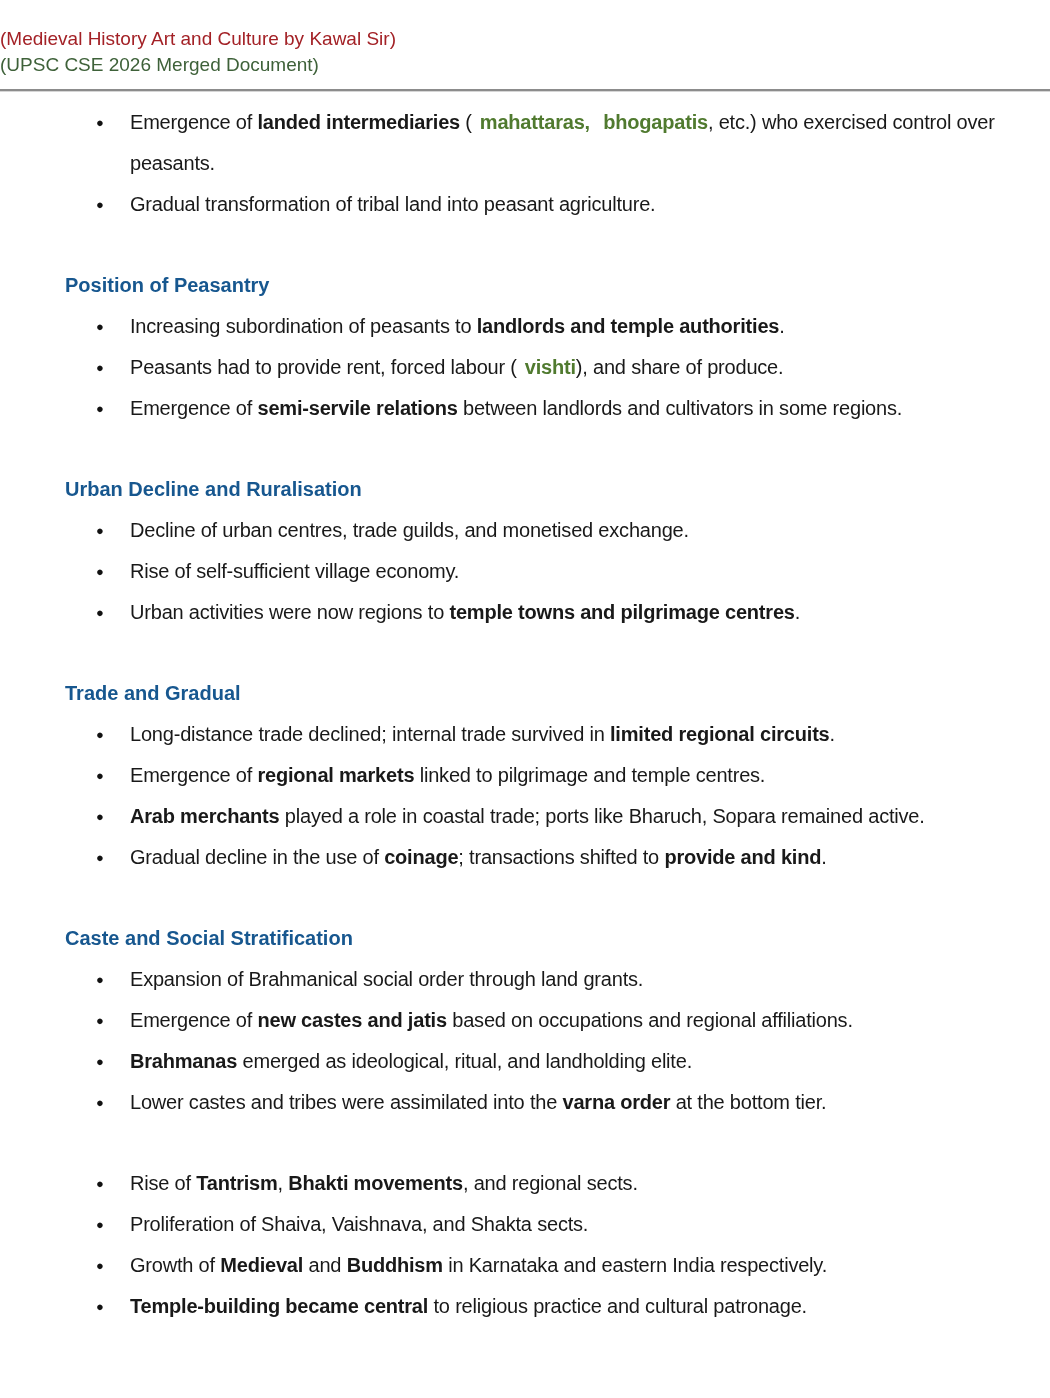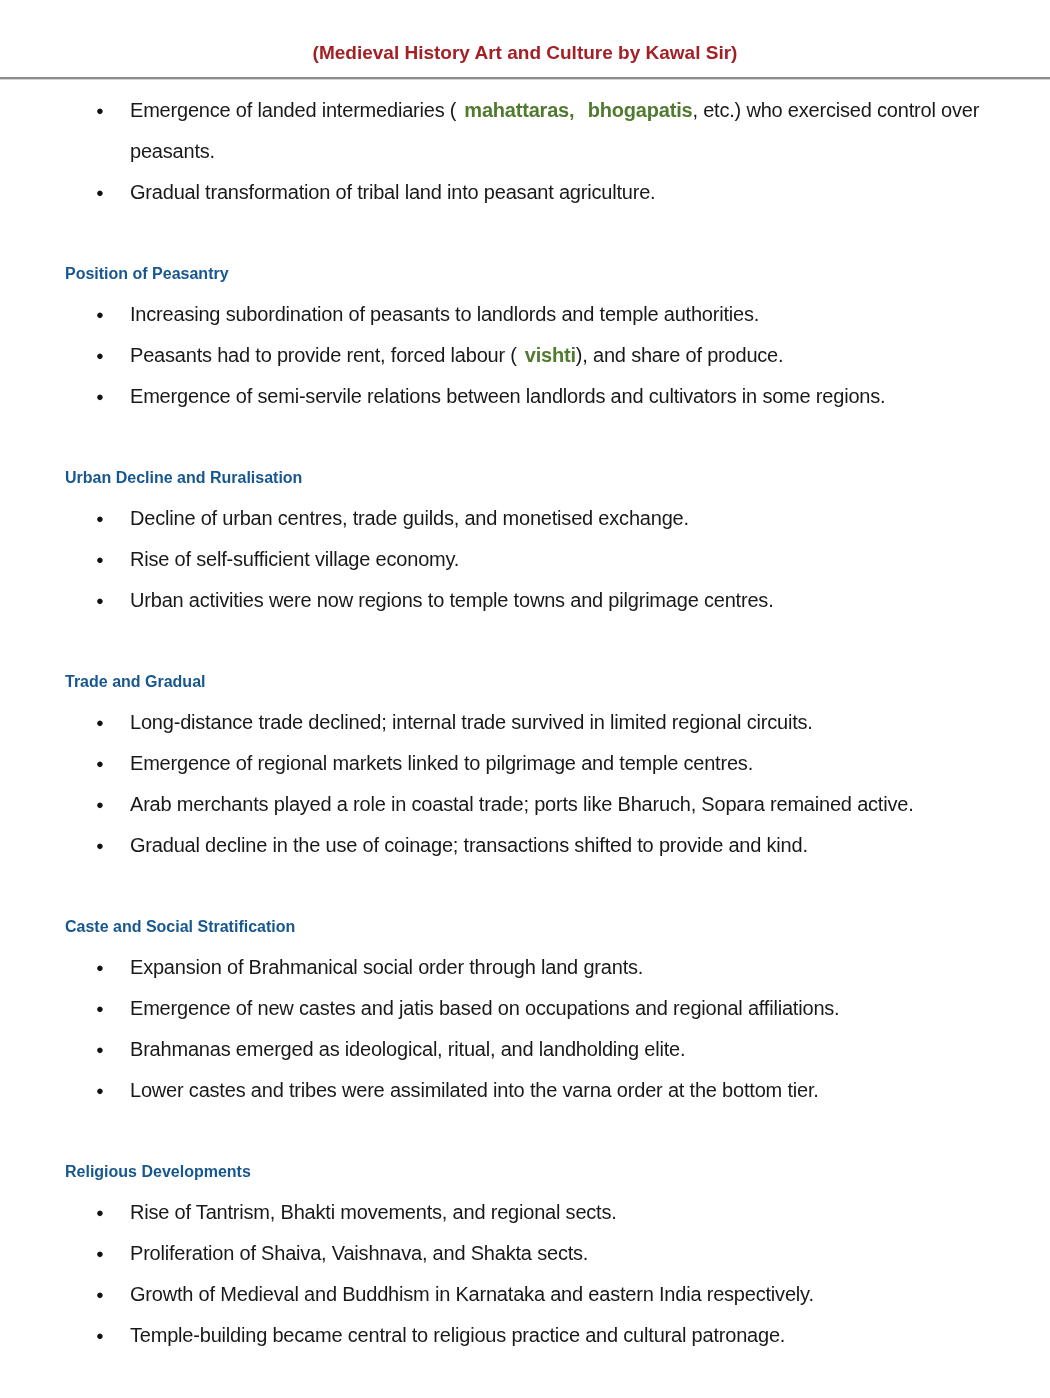--- a/index.html
+++ b/index.html
@@ -10,52 +10,53 @@
     --body-color:#191919;
     --divider-color:#8C8C8C;
   }
   *{box-sizing:border-box;}
   html,body{margin:0;padding:0;}
   body{
     width:1050px;height:1398px;overflow:hidden;background:#ffffff;
     font-family:"Liberation Sans", sans-serif;color:var(--body-color);
   }
   .page-header{
-    padding-top:40px;text-align:center;font-weight:bold;font-size:19px;line-height:26px;
+    padding-top:26px;font-weight:normal;font-size:19px;line-height:26px;
   }
   .hdr-line1{color:var(--hdr-red);}
   .hdr-line2{color:var(--hdr-green);}
   .divider{
     margin-top:11px;height:2px;background:var(--divider-color);
     box-shadow:0 1px 0 #d6d6d6;width:100%;
   }
   main{padding:11px 38px 0 65px;}
   .doc-section{margin-top:40px;}
   .doc-section.first{margin-top:0;}
   .section-heading{
-    margin:0;font-size:16px;font-weight:bold;line-height:41px;color:var(--heading-color);
+    margin:0;font-size:20px;font-weight:bold;line-height:41px;color:var(--heading-color);
   }
   ul.bullets{list-style:none;margin:0;padding:0;}
   li.bullet-item{
     position:relative;padding-left:65px;font-size:20px;line-height:41px;
     letter-spacing:-0.2px;
   }
   .marker{
     position:absolute;left:31px;top:0;line-height:41px;font-size:13px;color:#111;
     letter-spacing:0;
   }
   span.n{font-weight:normal;margin-top:39px;}
-  span.b{font-weight:normal;}
+  span.b{font-weight:bold;}
   span.g{font-weight:bold;color:var(--term-green);margin-left:8px;}
 </style>
 </head>
 <body>
 
 <header class="page-header">
   <div class="hdr-line1">(Medieval History Art and Culture by Kawal Sir)</div>
+  <div class="hdr-line2">(UPSC CSE 2026 Merged Document)</div>
 </header>
 
 <div class="divider"></div>
 
 <main>
     <section class="doc-section first">
       <ul class="bullets">
         <li class="bullet-item"><span class="marker">●</span><span><span class="n">Emergence of </span><span class="b">landed intermediaries</span><span class="n"> (</span><span class="g">mahattaras,</span><span class="n"> </span><span class="g">bhogapatis</span><span class="n">, etc.) who exercised control over peasants.</span></span></li>
         <li class="bullet-item"><span class="marker">●</span><span><span class="n">Gradual transformation of tribal land into peasant agriculture.</span></span></li>
       </ul>
@@ -88,21 +89,20 @@
     <section class="doc-section">
       <h2 class="section-heading">Caste and Social Stratification</h2>
       <ul class="bullets">
         <li class="bullet-item"><span class="marker">●</span><span><span class="n">Expansion of Brahmanical social order through land grants.</span></span></li>
         <li class="bullet-item"><span class="marker">●</span><span><span class="n">Emergence of </span><span class="b">new castes and jatis</span><span class="n"> based on occupations and regional affiliations.</span></span></li>
         <li class="bullet-item"><span class="marker">●</span><span><span class="b">Brahmanas</span><span class="n"> emerged as ideological, ritual, and landholding elite.</span></span></li>
         <li class="bullet-item"><span class="marker">●</span><span><span class="n">Lower castes and tribes were assimilated into the </span><span class="b">varna order</span><span class="n"> at the bottom tier.</span></span></li>
       </ul>
     </section>
     <section class="doc-section">
-      <h2 class="section-heading">Religious Developments</h2>
       <ul class="bullets">
         <li class="bullet-item"><span class="marker">●</span><span><span class="n">Rise of </span><span class="b">Tantrism</span><span class="n">, </span><span class="b">Bhakti movements</span><span class="n">, and regional sects.</span></span></li>
         <li class="bullet-item"><span class="marker">●</span><span><span class="n">Proliferation of Shaiva, Vaishnava, and Shakta sects.</span></span></li>
         <li class="bullet-item"><span class="marker">●</span><span><span class="n">Growth of </span><span class="b">Medieval</span><span class="n"> and </span><span class="b">Buddhism</span><span class="n"> in Karnataka and eastern India respectively.</span></span></li>
         <li class="bullet-item"><span class="marker">●</span><span><span class="b">Temple-building became central</span><span class="n"> to religious practice and cultural patronage.</span></span></li>
       </ul>
     </section>
   </main>
 
 </body></html>

